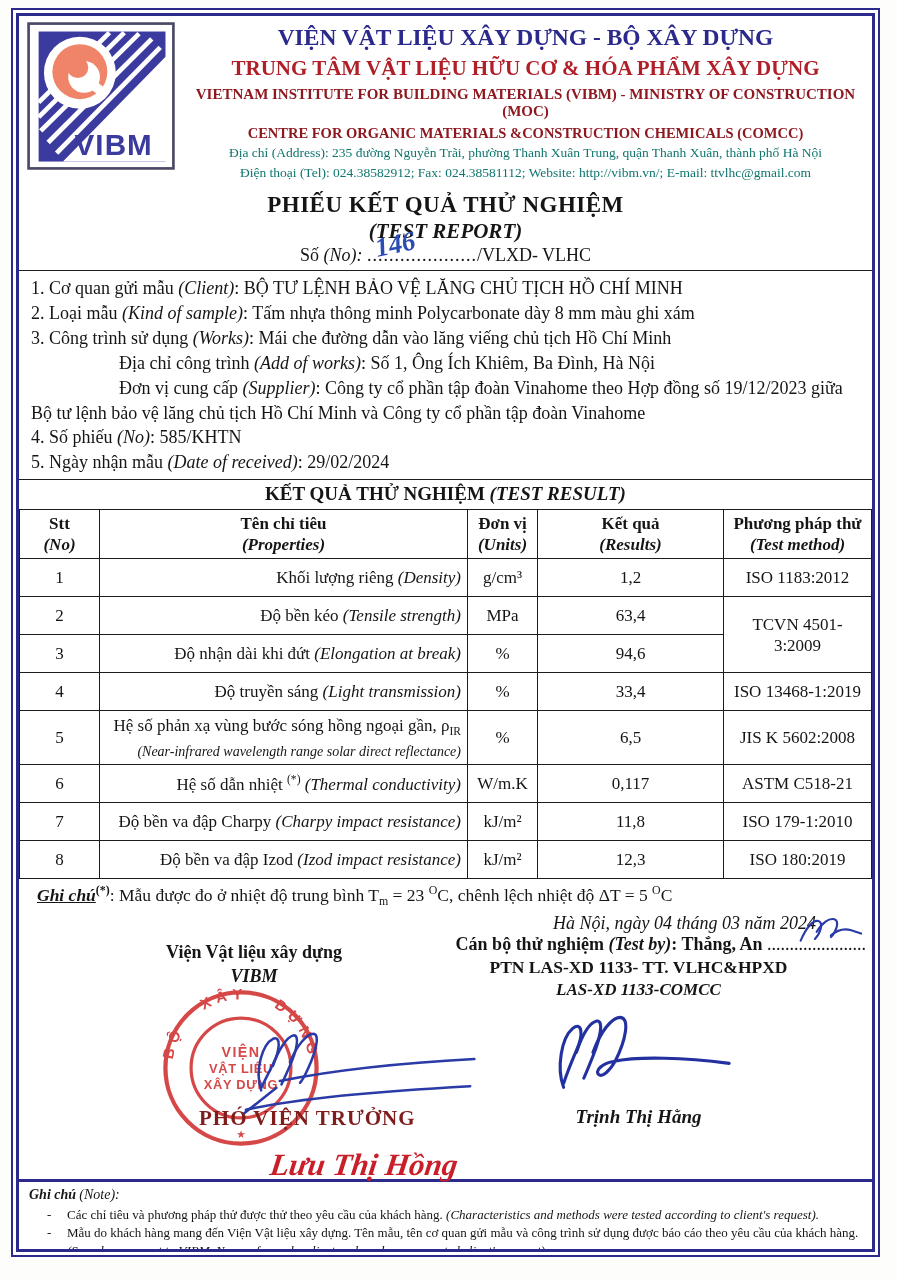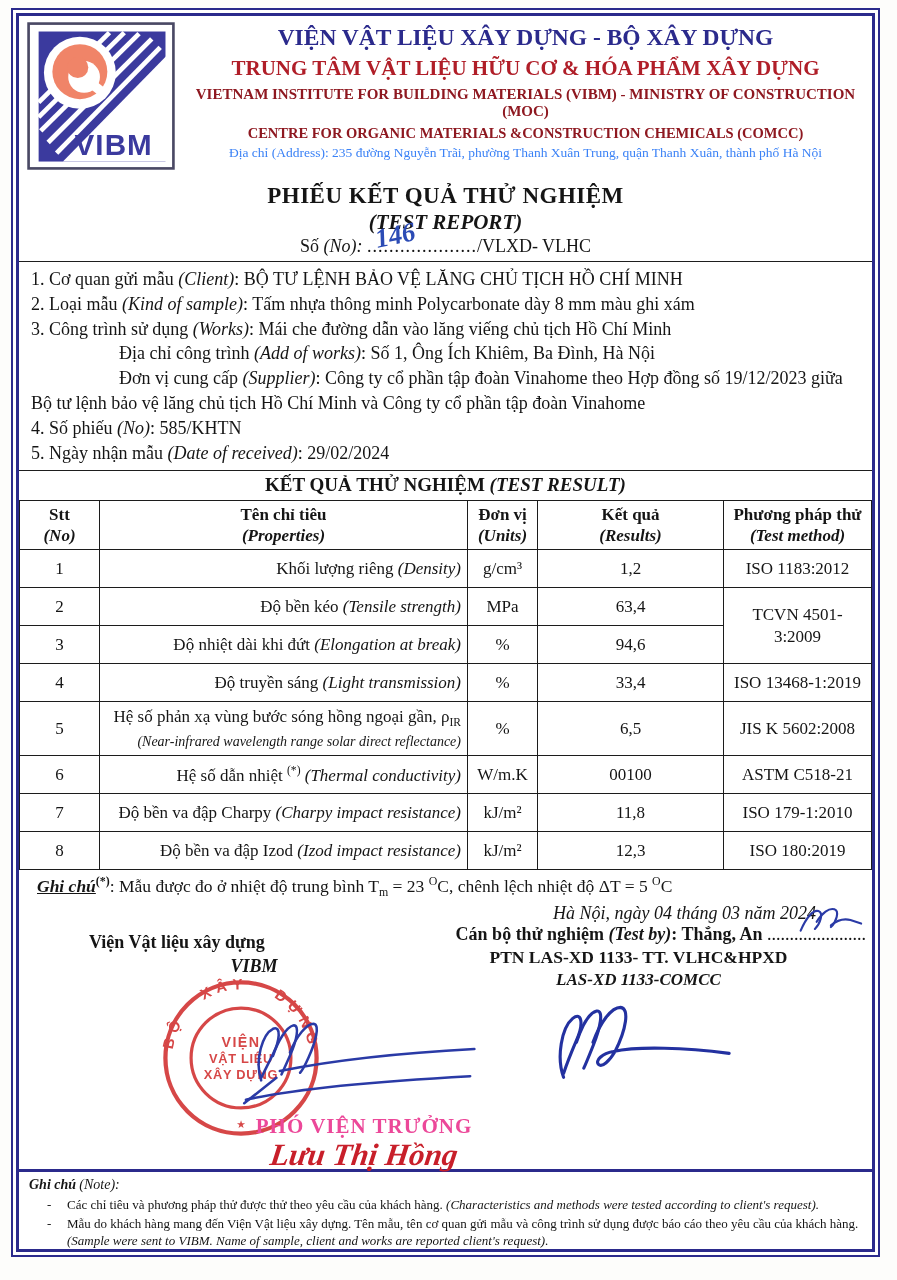--- a/index.html
+++ b/index.html
@@ -14,21 +14,21 @@
   .inner{border:3px solid var(--navy);height:100%;display:flex;flex-direction:column;overflow:hidden}
 
   
   .hdr{display:flex;gap:10px;padding:5px 8px 4px 6px}
   .logo-box{flex:none;width:152px;height:150px;display:flex;align-items:center;justify-content:center}
   .hdr-text{flex:1;text-align:center;padding-top:3px;line-height:1.15}
   .h1{color:var(--navy);font-size:23.5px;font-weight:bold}
   .h2{color:var(--red-header);font-size:21px;font-weight:bold;margin-top:5px}
   .h3{color:var(--maroon);font-size:15px;font-weight:bold;margin-top:6px}
   .h4{color:var(--maroon);font-size:14.5px;font-weight:bold;margin-top:4px}
-  .h5,.h6{font-size:13.5px;margin-top:4px;color:#3b82f6}
+  .h5,.h6{font-size:13.5px;margin-top:4px;color:#0f766e}
   .rule-navy{height:4px;background:var(--navy)}
   .rule-thin{border-top:1.6px solid #1e1e1e}
 
   
   .title{text-align:center;padding:8px 0 4px}
   .t1{font-size:23px;font-weight:bold;letter-spacing:.5px}
   .t2{font-size:21px;font-weight:bold;font-style:italic;margin-top:1px}
   .t3{font-size:18px;margin-top:1px}
   .dotwrap{position:relative;display:inline-block}
   .dots{letter-spacing:1px}
@@ -56,26 +56,26 @@
 
   .footnote{padding:4px 18px 0;font-size:17.5px}
   .gc{font-weight:bold;font-style:italic;text-decoration:underline}
   sup,sub{font-size:68%}
   sup.b{font-weight:bold}
   .date{text-align:right;padding:3px 56px 0 0;font-style:italic;font-size:18px}
 
   
   .sign{position:relative;height:245px;flex:none}
   .left-col{position:absolute;left:40px;top:0;width:420px;height:100%}
-  .org1{position:absolute;top:8px;left:30px;width:330px;font-weight:bold;font-size:18px}
+  .org1{position:absolute;top:8px;left:30px;width:330px;text-align:center;font-weight:bold;font-size:18px}
   .org2{position:absolute;top:32px;left:30px;width:330px;text-align:center;font-weight:bold;font-style:italic;font-size:18px}
   .stamp{position:absolute;top:52px;left:100px;z-index:2}
   .stamp-sig{position:absolute;top:76px;left:130px;z-index:3}
-  .red-title{position:absolute;top:190px;left:140px;width:330px;text-align:center;
-    color:#ec4899;font-weight:bold;font-size:21px;letter-spacing:1px;z-index:4}
+  .red-title{position:absolute;top:172px;left:140px;width:330px;
+    color:#7f1d1d;font-weight:bold;font-size:21px;letter-spacing:1px;z-index:4}
   .red-script{position:absolute;top:213px;left:140px;width:330px;text-align:center;
     color:#c81f2a;font-style:italic;font-weight:bold;font-size:31px;transform:skewX(-8deg);z-index:5}
   .right-col{position:absolute;left:392px;right:6px;top:0;text-align:center}
   .testby{text-align:right;padding-left:6px;font-weight:bold;font-size:18px}
   .testby .en{font-weight:bold}
   .tdots{position:relative;display:inline-block;font-weight:normal}
   .tiny-sig{position:absolute;top:-24px;right:-4px}
   .lab1{font-weight:bold;font-size:17.5px;margin-top:2px}
   .lab2{font-weight:bold;font-style:italic;font-size:17px;margin-top:2px}
   .big-sig{margin-top:10px}
@@ -116,20 +116,21 @@
         <rect x="58" y="56" width="20" height="9" fill="#ffffff" transform="rotate(38 64 60)"></rect>
         <text x="82" y="126" text-anchor="middle" font-family="Liberation Sans, sans-serif" font-size="28" font-weight="bold" fill="#3b3a9e" letter-spacing="1">VIBM</text>
       </svg>
     </div>
     <div class="hdr-text">
       <div class="h1">VIỆN VẬT LIỆU XÂY DỰNG - BỘ XÂY DỰNG</div>
       <div class="h2">TRUNG TÂM VẬT LIỆU HỮU CƠ &amp; HÓA PHẨM XÂY DỰNG</div>
       <div class="h3">VIETNAM INSTITUTE FOR BUILDING MATERIALS (VIBM) - MINISTRY OF CONSTRUCTION (MOC)</div>
       <div class="h4">CENTRE FOR ORGANIC MATERIALS &amp;CONSTRUCTION CHEMICALS (COMCC)</div>
       <div class="h5">Địa chỉ (Address): 235 đường Nguyễn Trãi, phường Thanh Xuân Trung, quận Thanh Xuân, thành phố Hà Nội</div>
+      <div class="h6">Điện thoại (Tel): 024.38582912; Fax: 024.38581112; Website: http://vibm.vn/; E-mail: ttvlhc@gmail.com</div>
     </div>
   </div>
   <div class="rule-navy"></div>
 
   <div class="title">
     <div class="t1">PHIẾU KẾT QUẢ THỬ NGHIỆM</div>
     <div class="t2">(TEST REPORT)</div>
     <div class="t3">
       <span>Số</span>
       <span class="en">(No):</span>
@@ -189,21 +190,21 @@
       </tr>
       <tr>
         <td>2</td>
         <td class="name"><span>Độ bền kéo</span> <span class="en">(Tensile strength)</span></td>
         <td>MPa</td>
             <td>63,4</td>
         <td rowspan="2">TCVN 4501-3:2009</td>
       </tr>
       <tr>
         <td>3</td>
-        <td class="name"><span>Độ nhiệt dài khi đứt</span> <span class="en">(Elongation at break)</span></td>
+        <td class="name"><span>Độ nhận dài khi đứt</span> <span class="en">(Elongation at break)</span></td>
         <td>%</td>
             <td>94,6</td>
       </tr>
       <tr>
         <td>4</td>
         <td class="name"><span>Độ truyền sáng</span> <span class="en">(Light transmission)</span></td>
         <td>%</td>
             <td>33,4</td>
             <td>ISO 13468-1:2019</td>
       </tr>
@@ -211,21 +212,21 @@
         <td>5</td>
         <td class="name"><span>Hệ số phản xạ vùng bước sóng hồng ngoại gần, ρ</span><sub>IR</sub> <span class="en en-small">(Near-infrared wavelength range solar direct reflectance)</span></td>
         <td>%</td>
             <td>6,5</td>
             <td>JIS K 5602:2008</td>
       </tr>
       <tr>
         <td>6</td>
         <td class="name"><span>Hệ số dẫn nhiệt </span><sup>(*)</sup> <span class="en">(Thermal conductivity)</span></td>
         <td>W/m.K</td>
-            <td>00100</td>
+            <td>0,117</td>
             <td>ASTM C518-21</td>
       </tr>
       <tr>
         <td>7</td>
         <td class="name"><span>Độ bền va đập Charpy</span> <span class="en">(Charpy impact resistance)</span></td>
         <td>kJ/m²</td>
             <td>11,8</td>
             <td>ISO 179-1:2010</td>
       </tr>
       <tr>
@@ -297,20 +298,21 @@
       <div class="lab2">LAS-XD 1133-COMCC</div>
       <div class="big-sig">
         <svg width="230" height="92" viewBox="0 0 240 100">
           <g fill="none" stroke="#2331a0" stroke-width="3.4" stroke-linecap="round">
             <path d="M38,84 C30,62 36,30 48,20 C58,12 60,26 52,44 C46,58 40,74 38,80"></path>
             <path d="M52,46 C58,28 66,14 74,12 C82,11 78,30 70,50 C66,60 62,70 60,74"></path>
             <path d="M70,46 C78,24 90,8 100,8 C110,9 106,32 94,56 C88,66 80,74 76,70 C72,66 80,58 92,56 C120,50 170,52 218,58"></path>
           </g>
         </svg>
       </div>
+      <div class="signer">Trịnh Thị Hằng</div>
     </div>
   </div>
 
   <div class="footer">
     <div>
       <span class="flabel">Ghi chú</span>
       <span class="flabel-en en">(Note):</span>
     </div>
     <div class="fitem"><span>Các chỉ tiêu và phương pháp thử được thử theo yêu cầu của khách hàng. </span><span class="fen">(Characteristics and methods were tested according to client's request).</span></div>
     <div class="fitem"><span>Mẫu do khách hàng mang đến Viện Vật liệu xây dựng. Tên mẫu, tên cơ quan gửi mẫu và công trình sử dụng được báo cáo theo yêu cầu của khách hàng. </span><span class="fen block">(Sample were sent to VIBM. Name of sample, client and works are reported client's request).</span></div>

